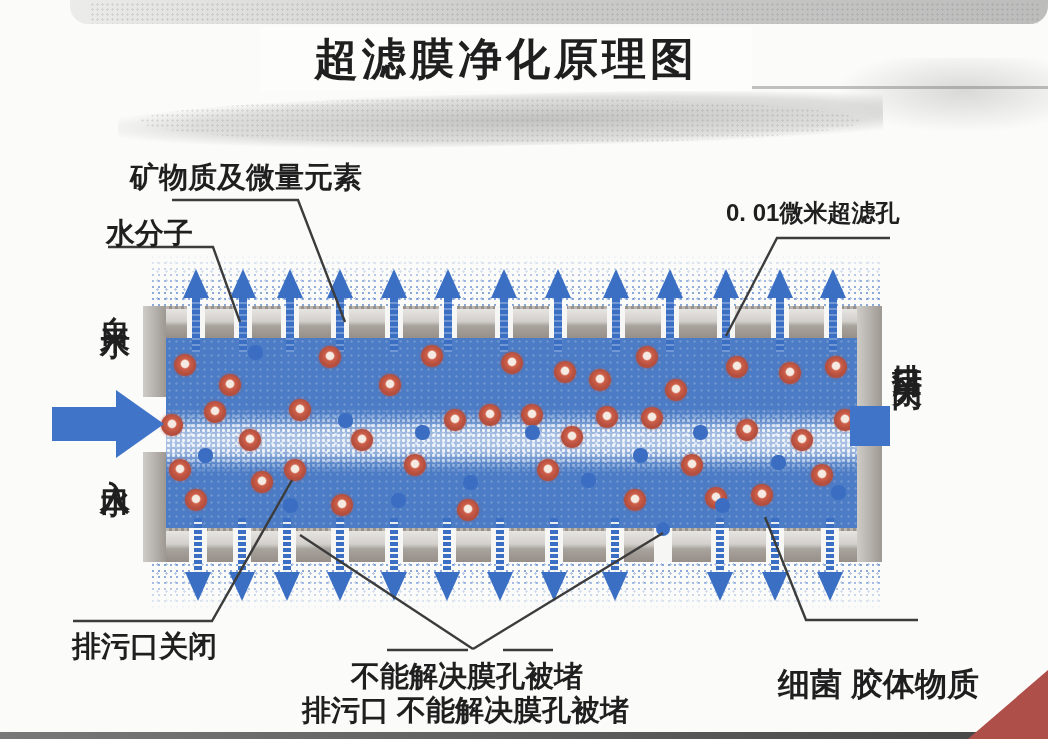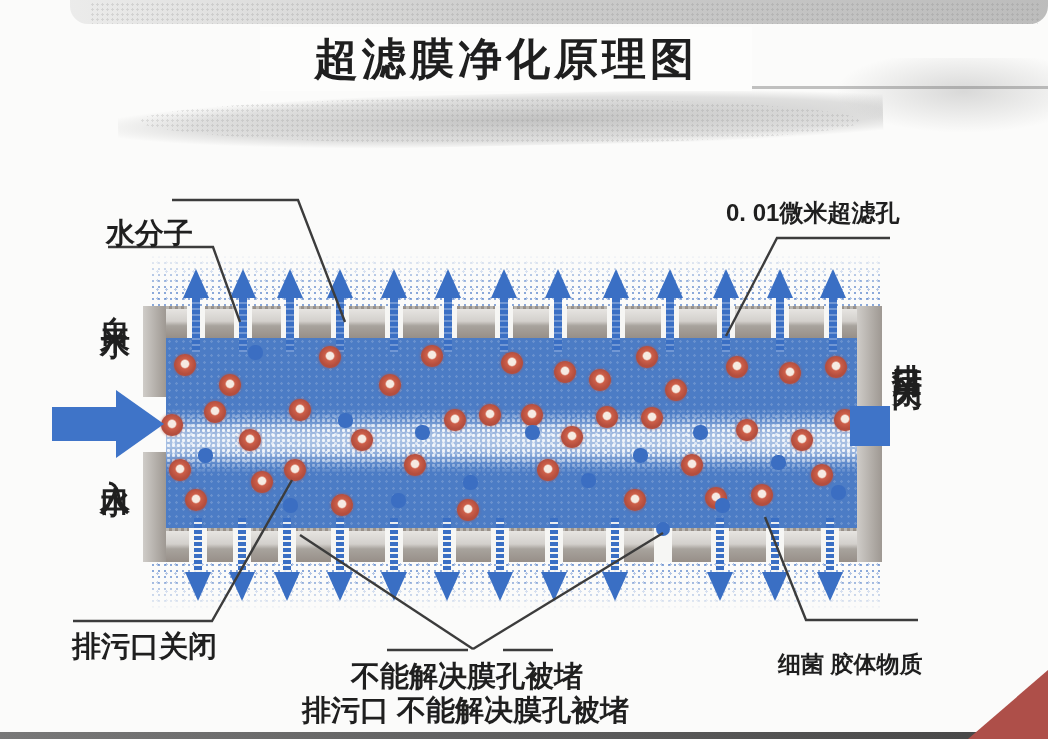--- a/index.html
+++ b/index.html
@@ -113,21 +113,21 @@
   #label-minerals{left:130px;top:158px;font-size:29px;}
   #label-water-molecule{left:106px;top:214px;font-size:29px;}
   #label-pore{left:726px;top:197px;font-size:24px;}
   .v-label{writing-mode:vertical-rl;text-orientation:upright;letter-spacing:6px;}
   #label-tap-water{left:94px;top:292px;font-size:30px;}
   #label-inlet{left:94px;top:456px;font-size:30px;}
   #label-drain-closed{left:886px;top:340px;font-size:30px;letter-spacing:4px;}
   #label-rust{left:72px;top:627px;font-size:29px;}
   #label-blockage-1{left:351px;top:657px;font-size:29px;}
   #label-blockage-2{left:302px;top:691px;font-size:29px;}
-  #label-bacteria{left:778px;top:649px;font-size:23px;}
+  #label-bacteria{left:778px;top:663px;font-size:32px;}
 
   
   #bottom-bar{position:absolute;left:0;right:0;top:732px;height:7px;
     background:linear-gradient(to right,#787878,#454545);}
   #corner-red{position:absolute;left:968px;top:670px;width:80px;height:69px;
     background:var(--corner-red);
     clip-path:polygon(100% 0,100% 100%,0 100%);}
 </style>
 </head>
 <body>
@@ -300,20 +300,21 @@
     <polyline points="172,200 298,200 345,322"></polyline>
     <polyline points="890,238 777,238 726,336"></polyline>
     <polyline points="73,621 212,621 292,480"></polyline>
     <line x1="300" y1="535" x2="473" y2="649"></line>
     <line x1="663" y1="533" x2="473" y2="649"></line>
     <line x1="387" y1="650" x2="468" y2="650"></line>
     <line x1="503" y1="650" x2="553" y2="650"></line>
     <polyline points="765,517 806,620 918,620"></polyline>
   </svg>
 
+  <div class="label" id="label-minerals">矿物质及微量元素</div>
   <div class="label" id="label-water-molecule">水分子</div>
   <div class="label" id="label-pore">0. 01微米超滤孔</div>
   <div class="label v-label" id="label-tap-water">自来水</div>
   <div class="label v-label" id="label-inlet">入水口</div>
   <div class="label v-label" id="label-drain-closed">排污口关闭</div>
   <div class="label" id="label-rust">排污口关闭</div>
   <div class="label" id="label-blockage-1">不能解决膜孔被堵</div>
   <div class="label" id="label-blockage-2">排污口 不能解决膜孔被堵</div>
   <div class="label" id="label-bacteria">细菌 胶体物质</div>
 

